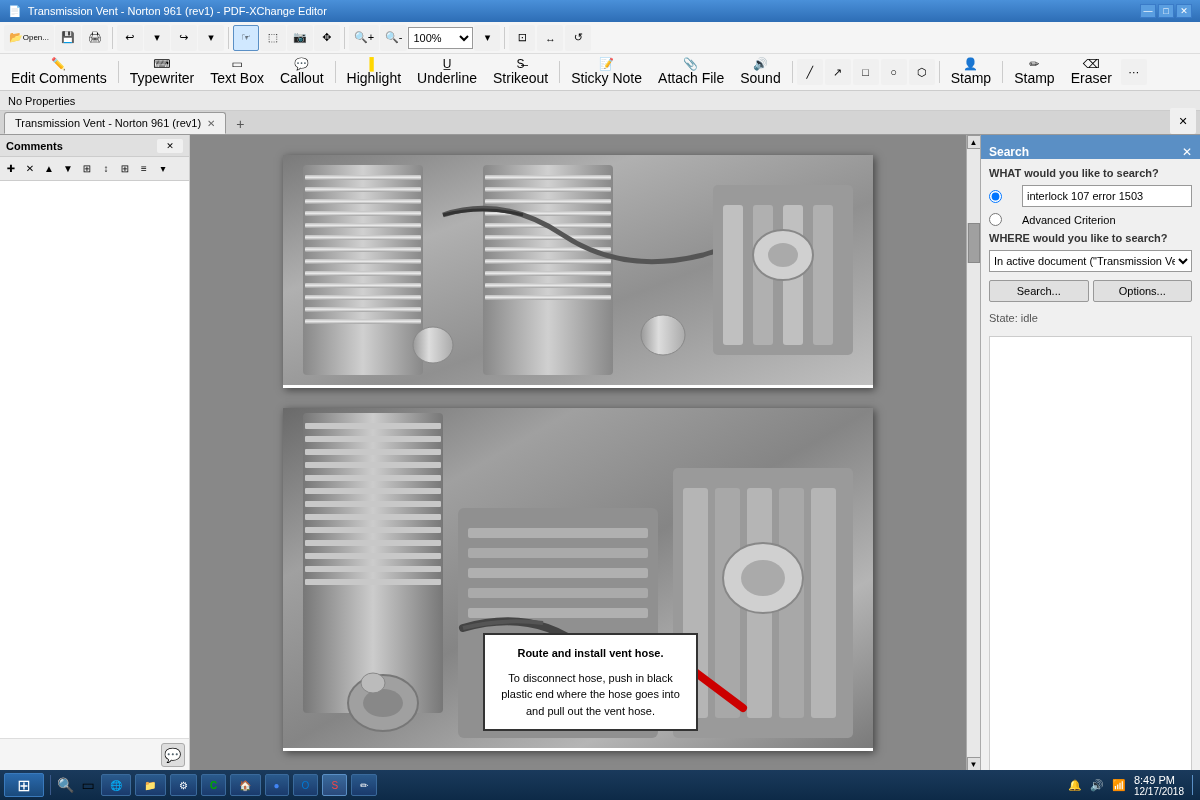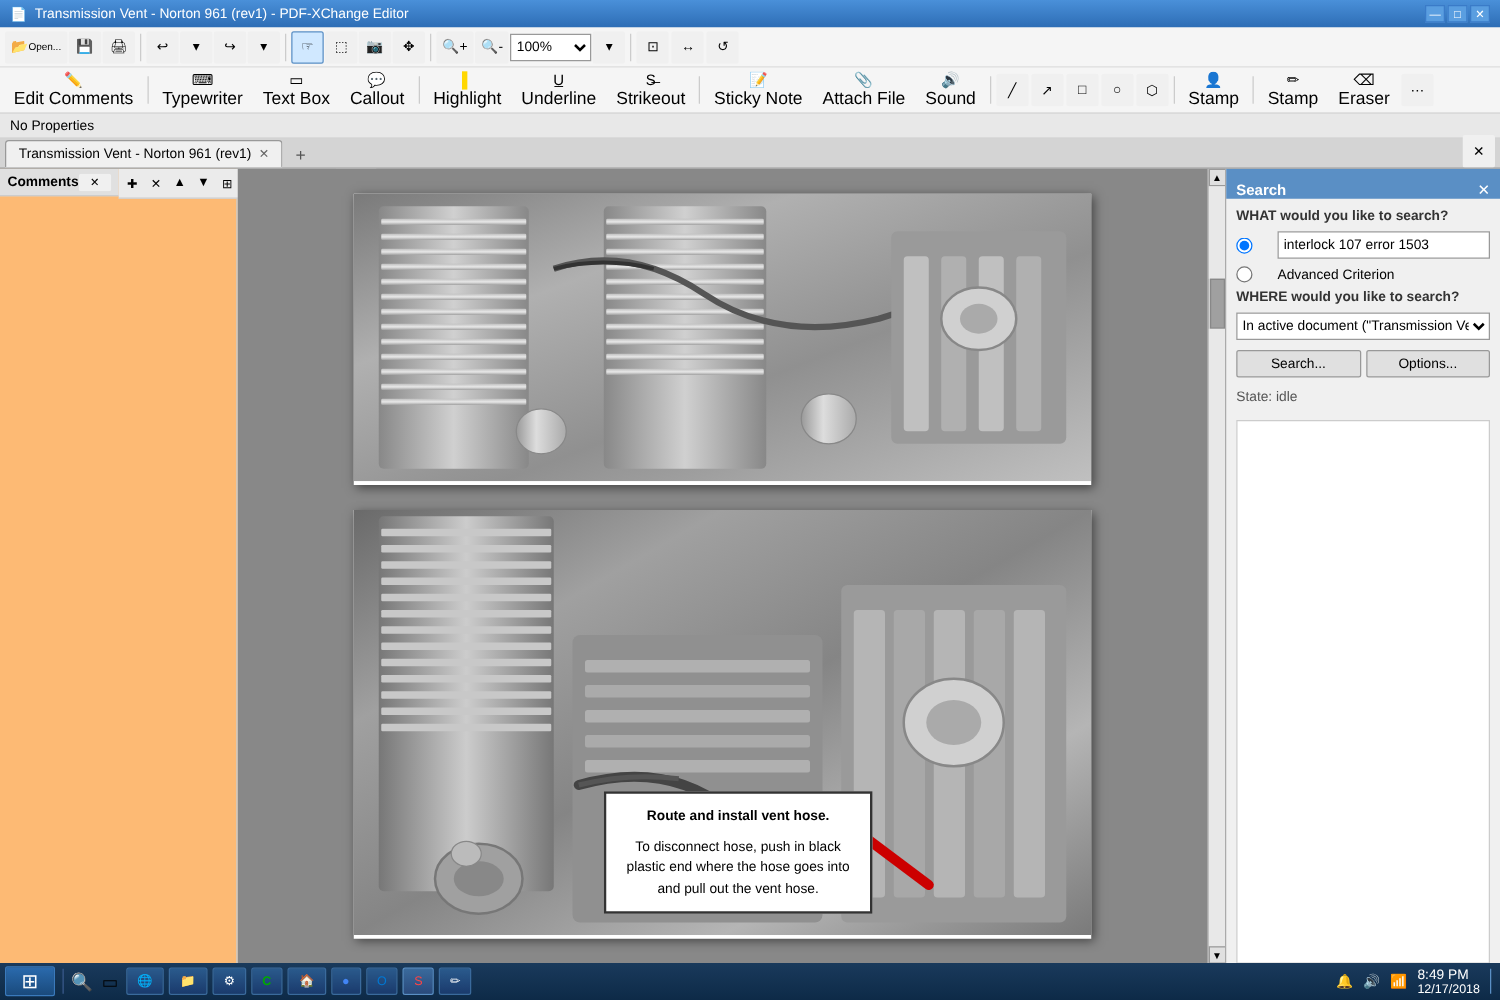--- a/index.html
+++ b/index.html
@@ -97,24 +97,24 @@
     .tab.active {
       background: #f0f0f0;
       border-bottom: 1px solid #f0f0f0;
     }
     .tab-close { font-size: 10px; color: #666; cursor: pointer; }
     .tab-add { width: 20px; height: 20px; display: flex; align-items: center; justify-content: center; margin-left: 4px; cursor: pointer; font-size: 14px; color: #555; }
 
     
     .left-panel {
       width: 190px;
-      background: #fdba74;
+      background: #0369a1;
       border-right: 1px solid #ccc;
       display: flex;
-      flex-direction: row;
+      flex-direction: column;
     }
     .panel-header {
       background: #e0e0e0;
       border-bottom: 1px solid #ccc;
       height: 22px;
       display: flex; align-items: center; justify-content: space-between;
       padding: 0 6px;
       font-size: 11px;
       font-weight: bold;
     }

